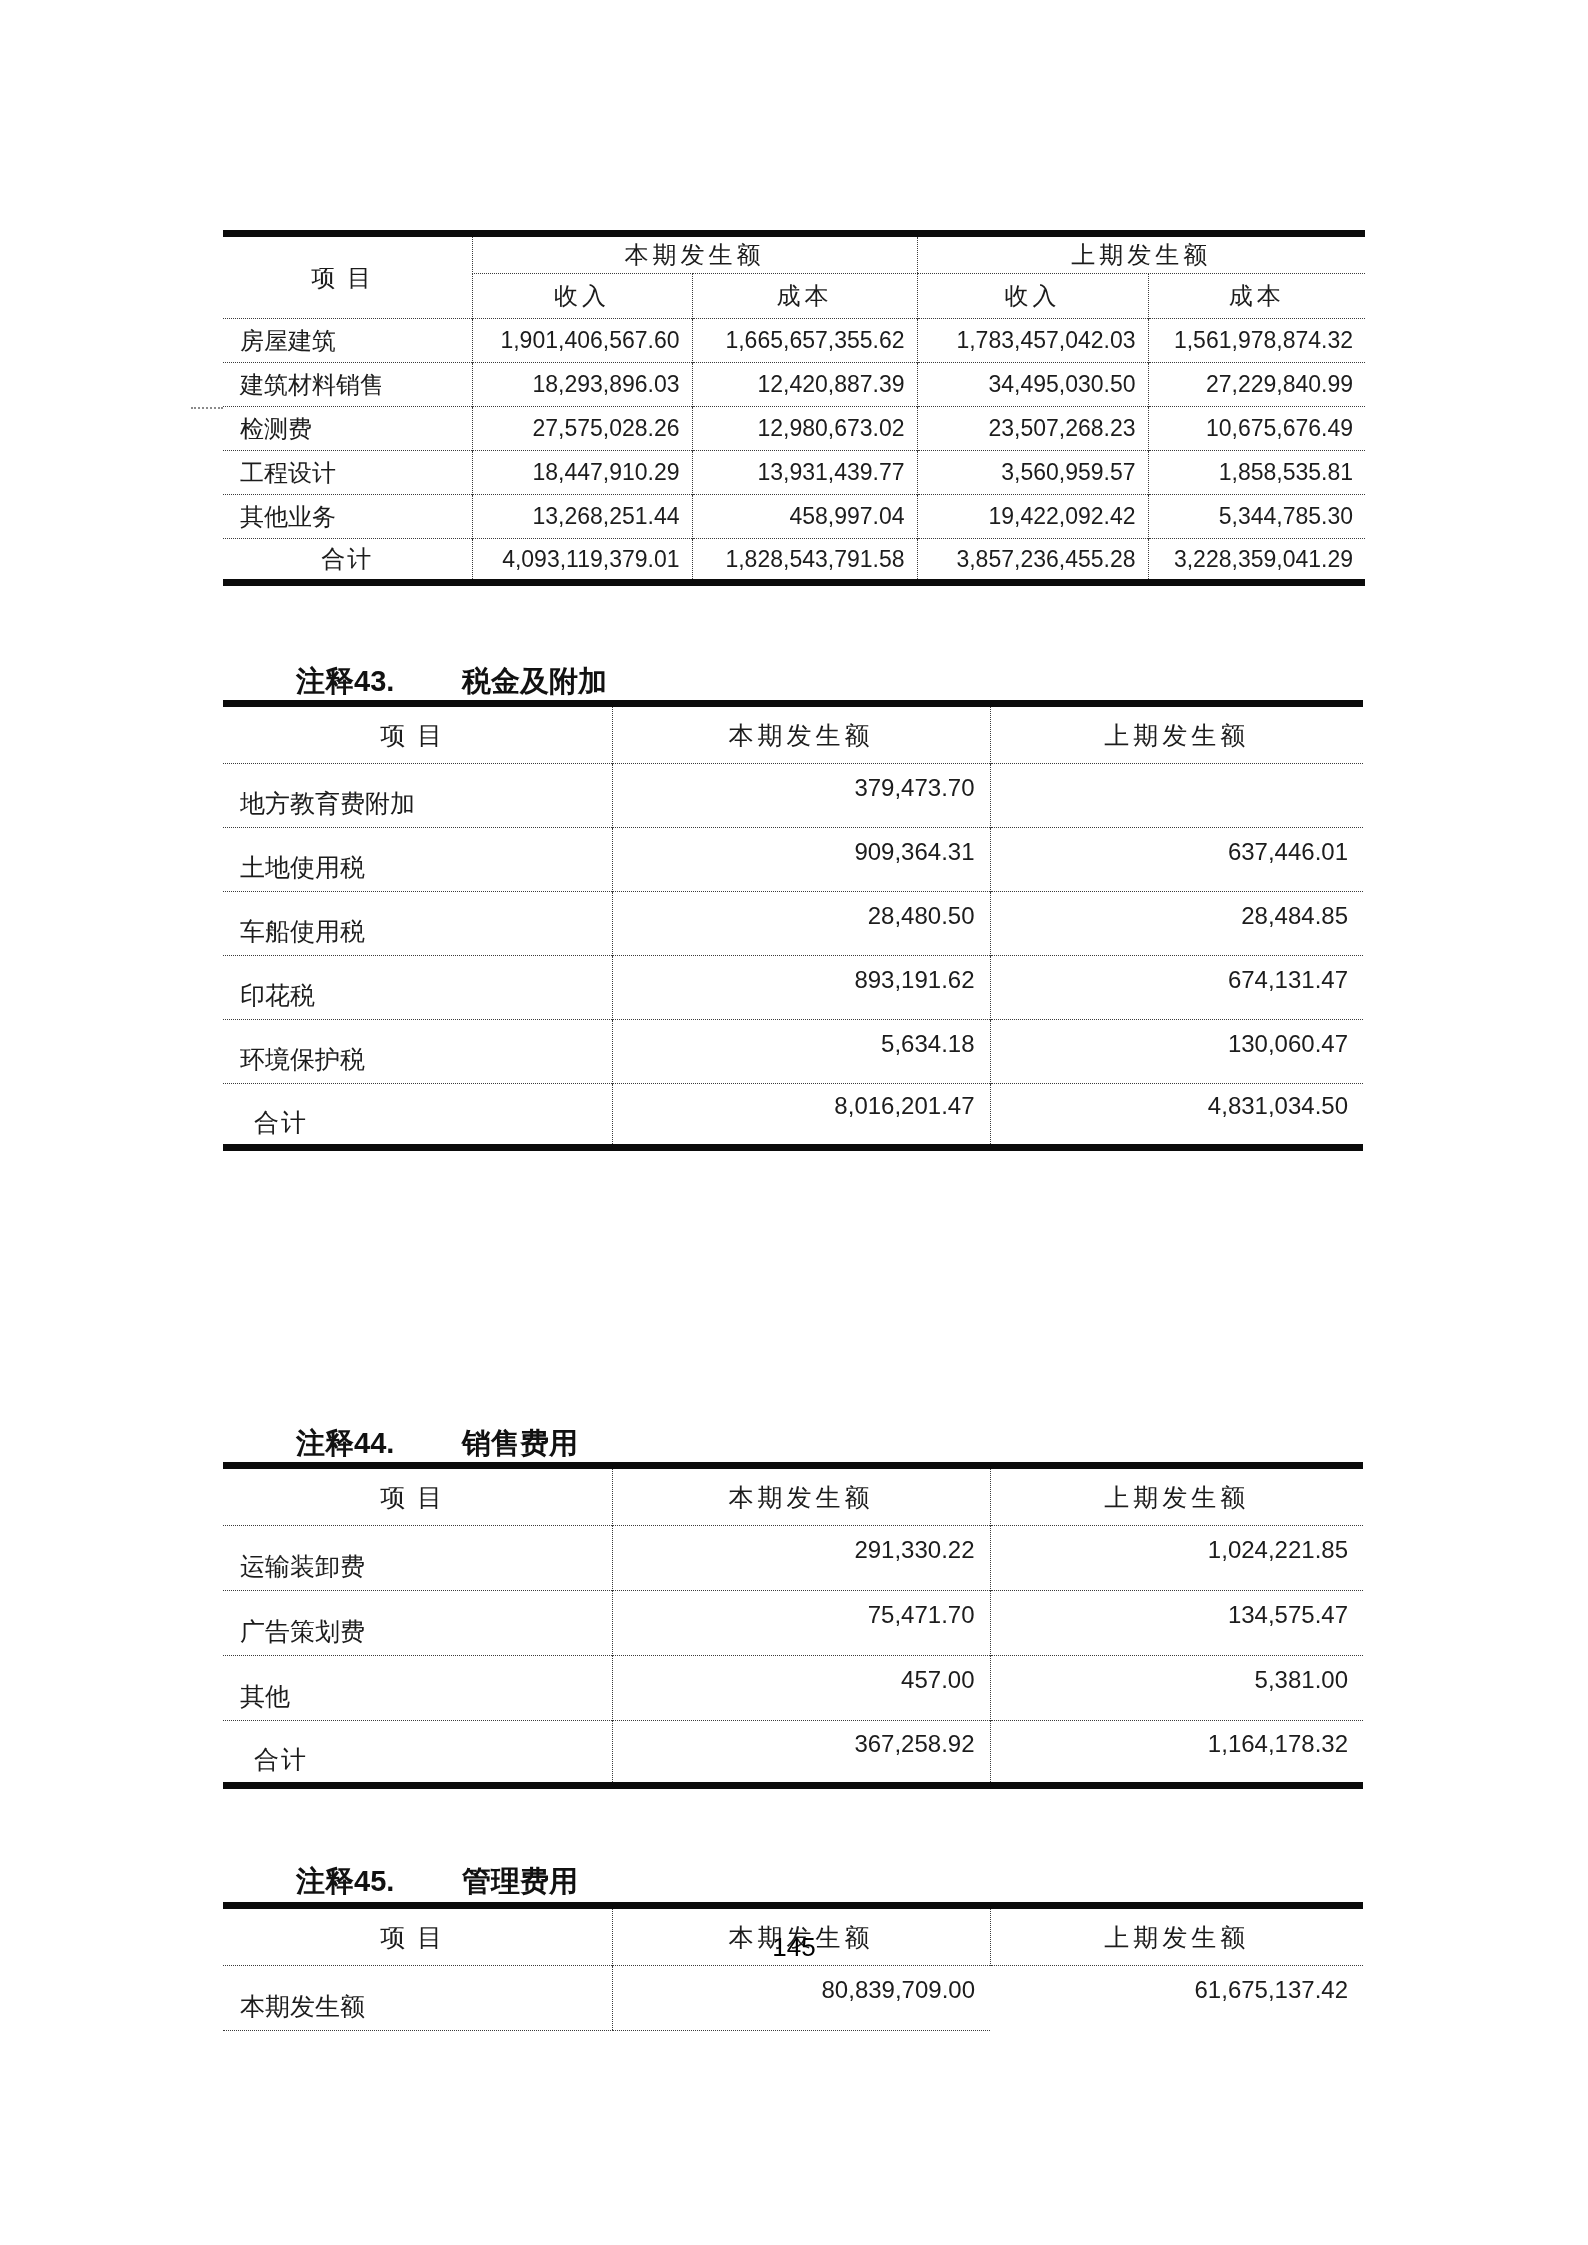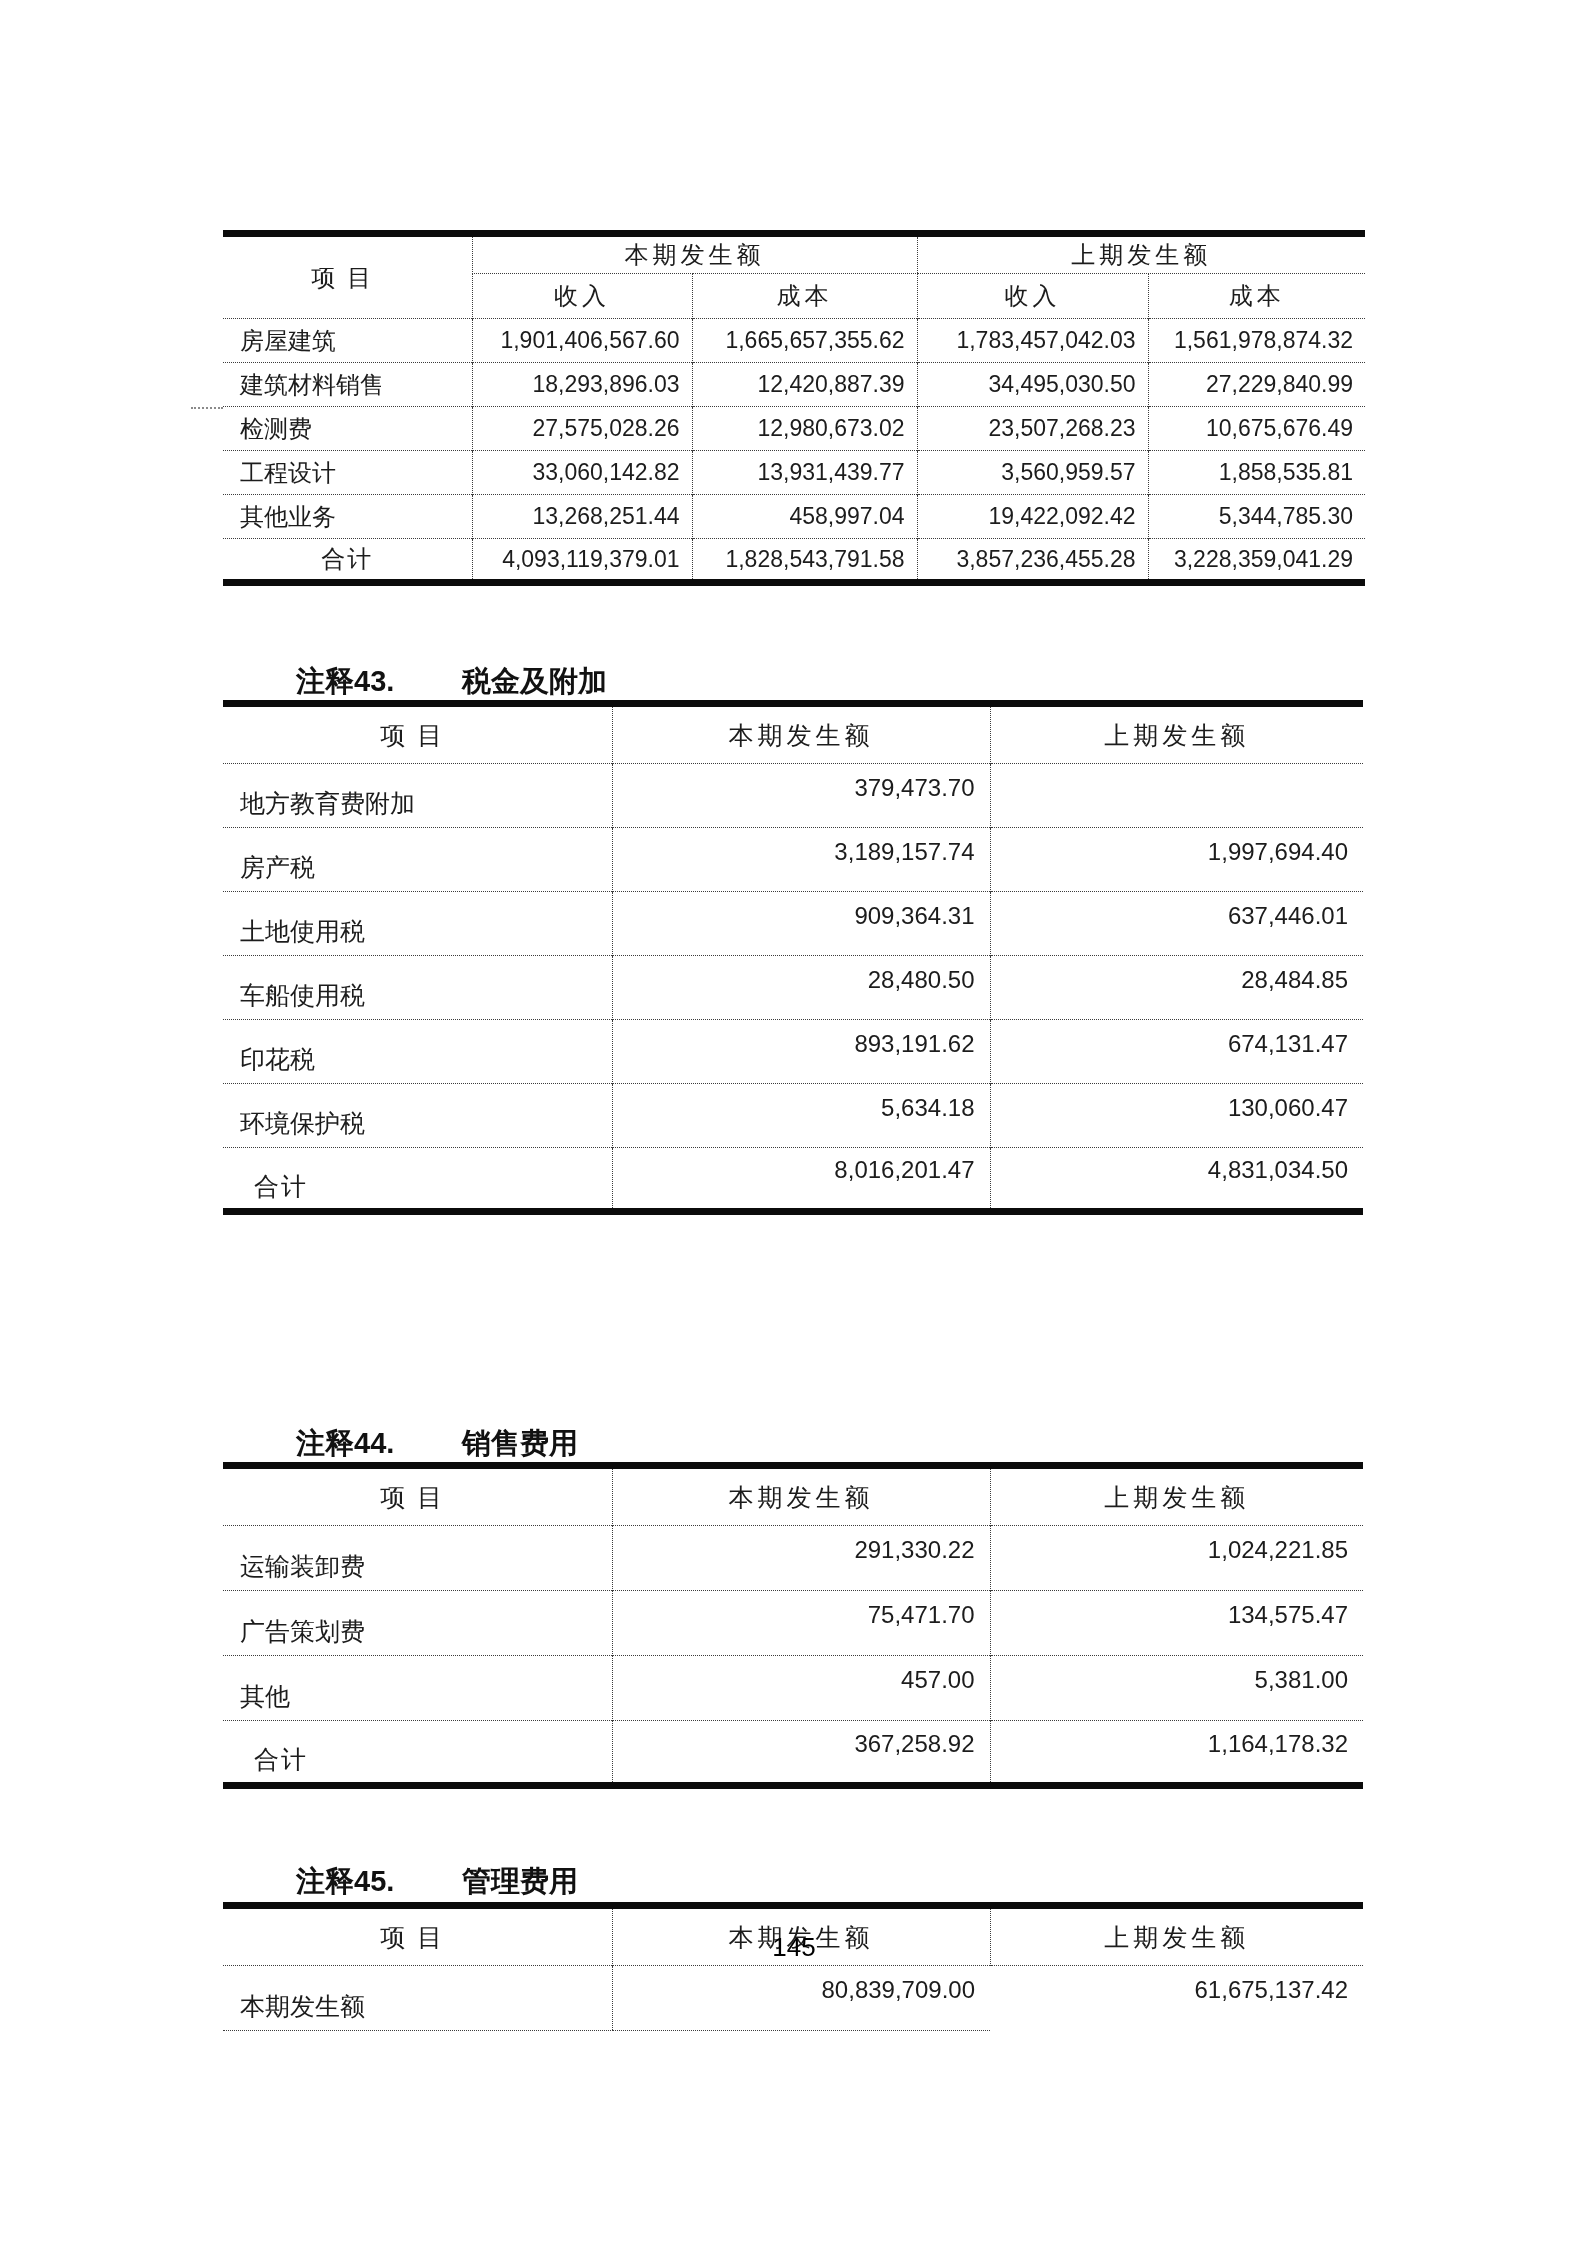--- a/index.html
+++ b/index.html
@@ -133,21 +133,21 @@
     </tr>
     <tr class="data">
       <td class="hl lab">检测费</td>
       <td class="hl vl num">27,575,028.26</td>
       <td class="hl vl num">12,980,673.02</td>
       <td class="hl vl num">23,507,268.23</td>
       <td class="hl vl num">10,675,676.49</td>
     </tr>
     <tr class="data">
       <td class="hl lab">工程设计</td>
-      <td class="hl vl num">33,060,142.82</td>
+      <td class="hl vl num">18,447,910.29</td>
       <td class="hl vl num">13,931,439.77</td>
       <td class="hl vl num">3,560,959.57</td>
       <td class="hl vl num">1,858,535.81</td>
     </tr>
     <tr class="data">
       <td class="hl lab">其他业务</td>
       <td class="hl vl num">13,268,251.44</td>
       <td class="hl vl num">458,997.04</td>
       <td class="hl vl num">19,422,092.42</td>
       <td class="hl vl num">5,344,785.30</td>
@@ -178,25 +178,20 @@
       <td class="hdr item-hdr">项目</td>
       <td class="vl hdr">本期发生额</td>
       <td class="vl hdr">上期发生额</td>
     </tr>
     <tr class="data">
       <td class="hl lab">地方教育费附加</td>
       <td class="hl vl num">379,473.70</td>
       <td class="hl vl num"></td>
     </tr>
     <tr class="data">
-      <td class="hl lab">房产税</td>
-      <td class="hl vl num">3,189,157.74</td>
-      <td class="hl vl num">1,997,694.40</td>
-    </tr>
-    <tr class="data">
       <td class="hl lab">土地使用税</td>
       <td class="hl vl num">909,364.31</td>
       <td class="hl vl num">637,446.01</td>
     </tr>
     <tr class="data">
       <td class="hl lab">车船使用税</td>
       <td class="hl vl num">28,480.50</td>
       <td class="hl vl num">28,484.85</td>
     </tr>
     <tr class="data">

